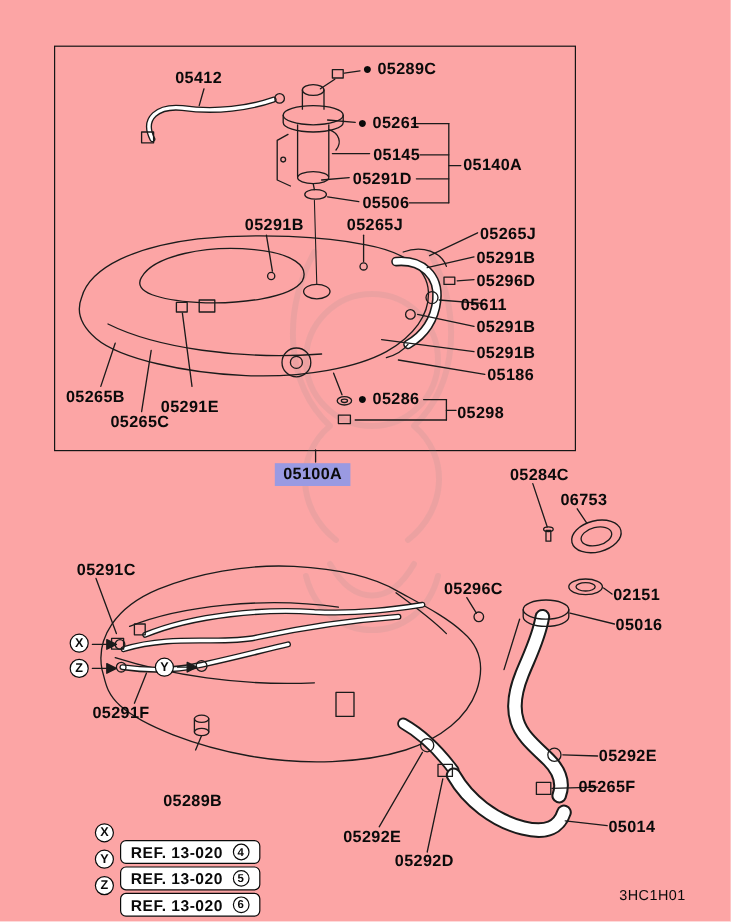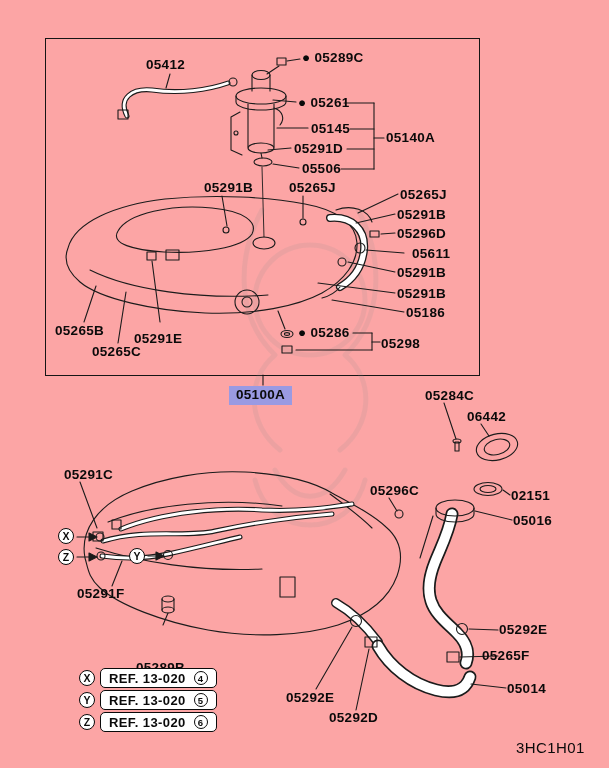--- a/index.html
+++ b/index.html
@@ -23,27 +23,28 @@
     font-size:10.5px; font-weight:700; background:#fff; box-sizing:border-box;
     color:#0a0a0a;
   }
   .abs { position:absolute; }
   .legend-row { position:absolute; display:flex; align-items:center; gap:5px; }
   .ref-box {
     display:flex; align-items:center; gap:8px; border:1.7px solid #0a0a0a;
     border-radius:5px; padding:0 8px; height:20px; font-size:13px;
     font-weight:700; letter-spacing:.4px; box-sizing:border-box; color:#0a0a0a;
     background:#fff;
+    margin-top:32px;
   }
   .cnum {
     width:14px; height:14px; border:1.4px solid #0a0a0a; border-radius:50%;
     display:flex; align-items:center; justify-content:center;
     font-size:9.5px; font-weight:700; box-sizing:border-box;
   }
-  .code { position:absolute; font-size:15px; font-weight:400; letter-spacing:.4px; color:#0a0a0a; }
+  .code { position:absolute; font-size:12px; font-weight:400; letter-spacing:.4px; color:#0a0a0a; }
 </style>
 </head>
 <body>
 
 <div class="canvas">
 
   <div class="box-border"></div>
 
   <svg class="art" width="609" height="768" viewBox="0 0 609 768">
     <g stroke="#1b1b1b" fill="none" stroke-width="1.1" stroke-linecap="round" stroke-linejoin="round">
@@ -220,34 +221,34 @@
   <div class="lbl" style="left:298px;top:96px">● 05261</div>
   <div class="lbl" style="left:311px;top:122px">05145</div>
   <div class="lbl" style="left:294px;top:142px">05291D</div>
   <div class="lbl" style="left:302px;top:162px">05506</div>
   <div class="lbl" style="left:386px;top:131px">05140A</div>
   <div class="lbl" style="left:204px;top:181px">05291B</div>
   <div class="lbl" style="left:289px;top:181px">05265J</div>
   <div class="lbl" style="left:400px;top:188px">05265J</div>
   <div class="lbl" style="left:397px;top:208px">05291B</div>
   <div class="lbl" style="left:397px;top:227px">05296D</div>
-  <div class="lbl" style="left:412px;top:247px">05611</div>
+  <div class="lbl" style="left:384px;top:247px">05611</div>
   <div class="lbl" style="left:397px;top:266px">05291B</div>
   <div class="lbl" style="left:397px;top:287px">05291B</div>
   <div class="lbl" style="left:406px;top:306px">05186</div>
   <div class="lbl" style="left:55px;top:324px">05265B</div>
   <div class="lbl" style="left:134px;top:332px">05291E</div>
   <div class="lbl" style="left:92px;top:345px">05265C</div>
   <div class="lbl" style="left:298px;top:326px">● 05286</div>
   <div class="lbl" style="left:381px;top:337px">05298</div>
 
   <div class="lbl hl" style="left: 229px; top: 386px; background: rgb(154, 154, 226);">05100A</div>
 
   <div class="lbl" style="left:425px;top:389px">05284C</div>
-  <div class="lbl" style="left:467px;top:410px">06442</div>
+  <div class="lbl" style="left:467px;top:410px">06753</div>
   <div class="lbl" style="left:64px;top:468px">05291C</div>
   <div class="lbl" style="left:370px;top:484px">05296C</div>
   <div class="lbl" style="left:511px;top:489px">02151</div>
   <div class="lbl" style="left:513px;top:514px">05016</div>
   <div class="lbl" style="left:77px;top:587px">05291F</div>
   <div class="lbl" style="left:136px;top:661px">05289B</div>
   <div class="lbl" style="left:499px;top:623px">05292E</div>
   <div class="lbl" style="left:482px;top:649px">05265F</div>
   <div class="lbl" style="left:507px;top:682px">05014</div>
   <div class="lbl" style="left:286px;top:691px">05292E</div>

